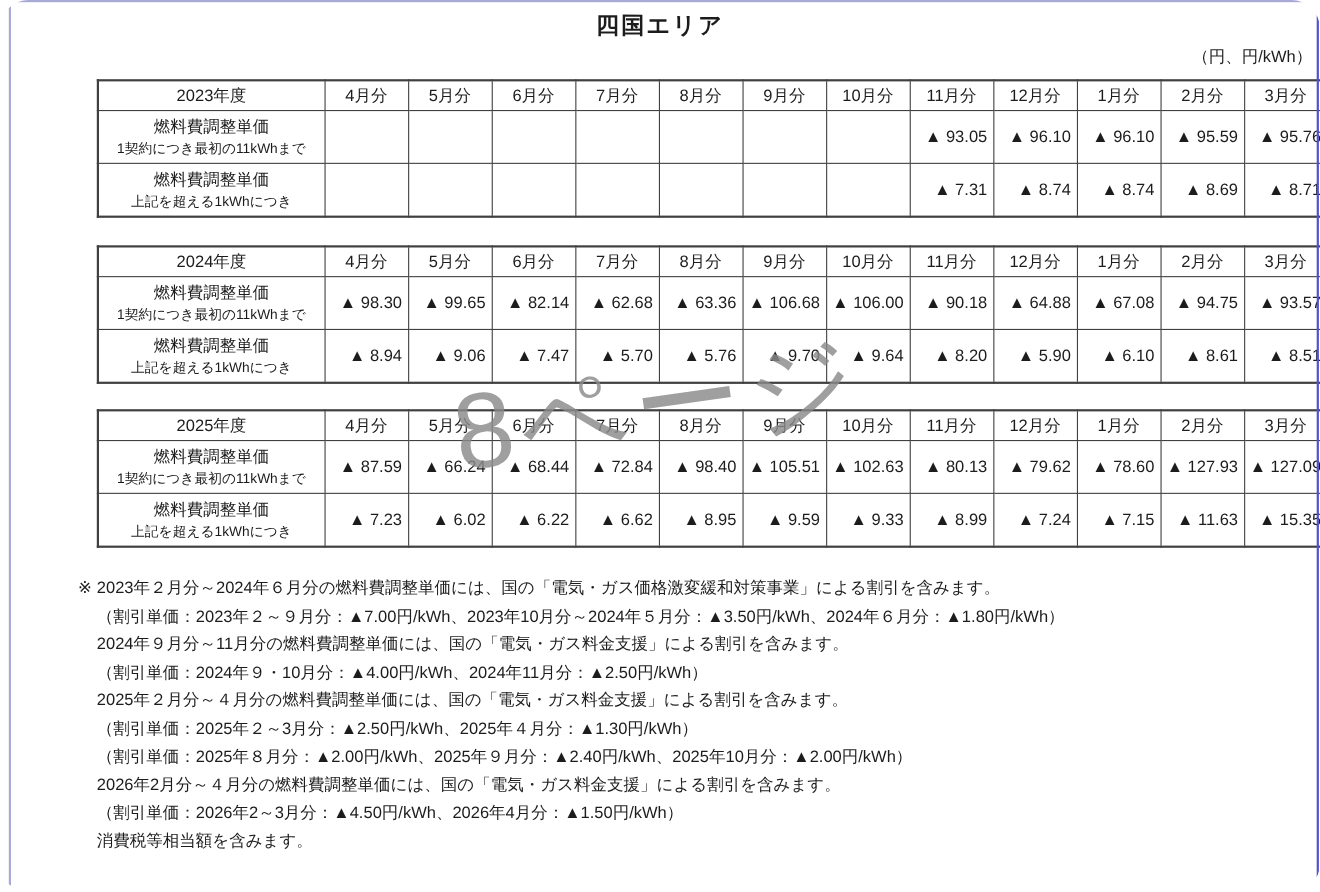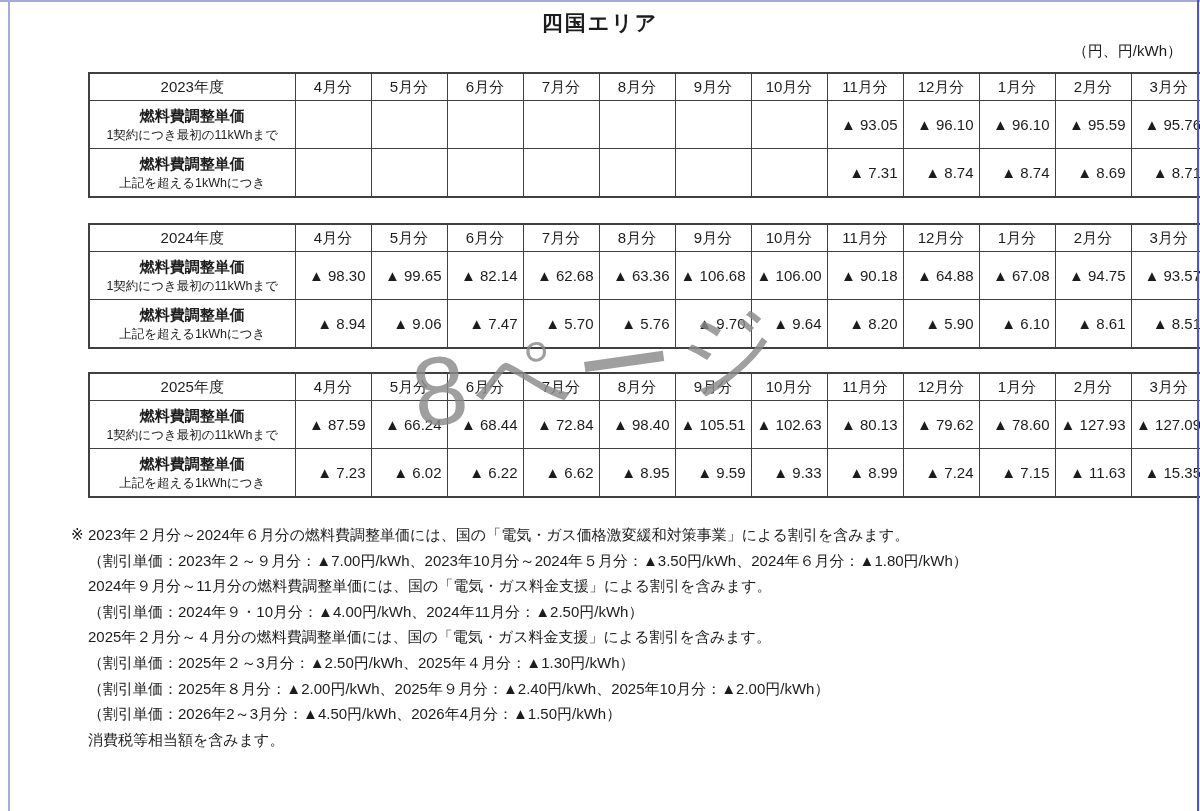--- a/index.html
+++ b/index.html
@@ -1,37 +1,37 @@
 <!DOCTYPE html>
 <html><head>
 <meta charset="utf-8">
 <style>
   html,body {margin:0; padding:0; background:#ffffff;}
   .page {
     position:relative; width:1200px; height:811px; background:#ffffff;
     font-family:"Liberation Sans","DejaVu Sans",sans-serif;
-    color:#1c1c1c; overflow:hidden; box-sizing:border-box;
+    color:#1c1c1c; overflow:hidden; box-sizing:border-box;border-radius:26px;
   }
   .border-top  {position:absolute; top:0; left:0; width:100%; height:2px; background:#a9a9d6;}
   .border-left {position:absolute; top:0; left:8px; width:2px; height:100%; background:#a9a9d6;}
   .border-right{position:absolute; top:0; right:1px; width:2px; height:100%; background:#5252d0;}
 
   .title {padding-top:9px; text-align:center; font-size:21px; font-weight:bold; letter-spacing:2px;}
-  .unit  {text-align:right; padding-right:18px; font-size:15px; margin-top:5px; height:18px;}
+  .unit  {text-align:right; padding-right:7px; font-size:15px; margin-top:5px; height:18px;}
 
   table.rate-table {
     border-collapse:collapse; table-layout:fixed;
     margin-left:88px; width:1118px; border:2px solid #404040;
   }
   .rate-table th, .rate-table td {border:1px solid #404040; overflow:hidden; padding:0;}
   .col-label {width:206px;}
   .col-month {width:76px;}
   .rate-table th {height:26px; font-weight:normal; font-size:15px; text-align:center;}
   td.lbl {text-align:center; vertical-align:middle;}
-  .lbl .l1 {font-size:15px; line-height:19px;font-weight:bold;}
+  .lbl .l1 {font-size:15px; line-height:19px;}
   .lbl .l2 {font-size:12.5px; line-height:16px; margin-top:2px;}
   td.val {text-align:right; font-size:15px; padding-right:5px; height:47px; vertical-align:middle;}
 
   .mt-t1 {margin-top:12px;}
   .mt-t2 {margin-top:25px;}
   .mt-t3 {margin-top:23px;}
 
   .watermark {
     position:absolute; left:413px; top:346px;
     font-size:97px; line-height:1; letter-spacing:6px; white-space:nowrap;
@@ -281,16 +281,17 @@
     <div class="note-first">
       <span class="marker">※</span>
       <span>2023年２月分～2024年６月分の燃料費調整単価には、国の「電気・ガス価格激変緩和対策事業」による割引を含みます。</span>
     </div>
     <div class="note-indent">（割引単価：2023年２～９月分：▲7.00円/kWh、2023年10月分～2024年５月分：▲3.50円/kWh、2024年６月分：▲1.80円/kWh）</div>
     <div class="note-indent">2024年９月分～11月分の燃料費調整単価には、国の「電気・ガス料金支援」による割引を含みます。</div>
     <div class="note-indent">（割引単価：2024年９・10月分：▲4.00円/kWh、2024年11月分：▲2.50円/kWh）</div>
     <div class="note-indent">2025年２月分～４月分の燃料費調整単価には、国の「電気・ガス料金支援」による割引を含みます。</div>
     <div class="note-indent">（割引単価：2025年２～3月分：▲2.50円/kWh、2025年４月分：▲1.30円/kWh）</div>
     <div class="note-indent">（割引単価：2025年８月分：▲2.00円/kWh、2025年９月分：▲2.40円/kWh、2025年10月分：▲2.00円/kWh）</div>
+    <div class="note-indent">2026年2月分～４月分の燃料費調整単価には、国の「電気・ガス料金支援」による割引を含みます。</div>
     <div class="note-indent">（割引単価：2026年2～3月分：▲4.50円/kWh、2026年4月分：▲1.50円/kWh）</div>
     <div class="note-indent">消費税等相当額を含みます。</div>
   </div>
 </div>
 
 </body></html>

